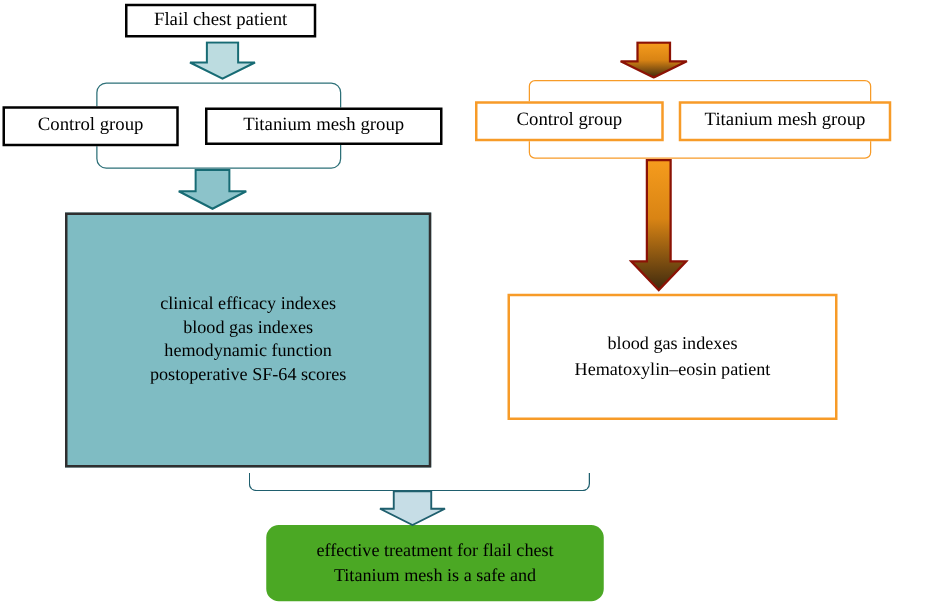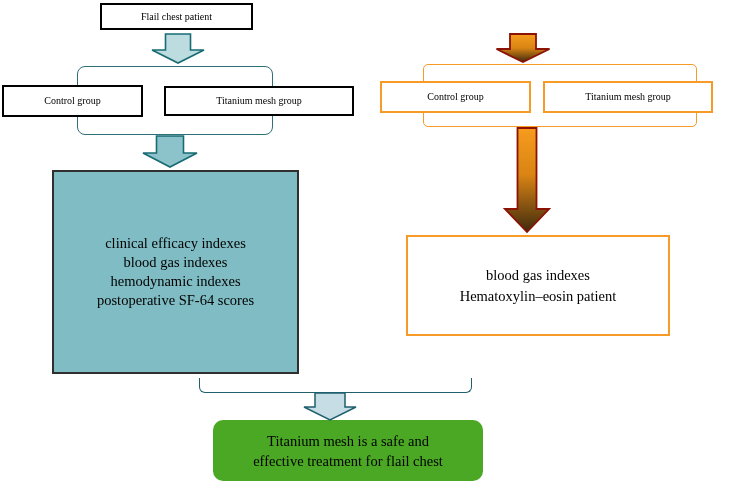--- a/index.html
+++ b/index.html
@@ -4,21 +4,21 @@
 <style>
   html,body{margin:0;padding:0;background:#ffffff;}
   #canvas{
     position:relative;width:740px;height:485px;background:#ffffff;
     font-family:"Liberation Serif","DejaVu Serif",serif;color:#000;
     overflow:hidden;
   }
   .box{
     position:absolute;box-sizing:border-box;background:#fff;
     display:flex;align-items:center;justify-content:center;
-    text-align:center;font-size:10px;line-height:1.15;
+    text-align:center;font-size:15px;line-height:1.15;
   }
   .black-border{border:2px solid #000;}
   .orange-border{border:2px solid var(--c-orange,#f79b28);}
   .bracket{position:absolute;box-sizing:border-box;background:transparent;}
   #bracket-left{
     left:77px;top:66px;width:196px;height:69px;
     border:1px solid var(--c-teal-line,#2d7078);border-radius:8px;
   }
   #bracket-right{
     left:423px;top:64px;width:274px;height:63px;
@@ -26,21 +26,21 @@
   }
   #bracket-merge{
     left:199px;top:378px;width:273px;height:15px;
     border-left:1px solid var(--c-merge-line,#1f5f6e);
     border-right:1px solid var(--c-merge-line,#1f5f6e);
     border-bottom:1px solid var(--c-merge-line,#1f5f6e);
     border-bottom-left-radius:6px;border-bottom-right-radius:6px;
   }
   .arrow{position:absolute;}
   #results-left{
-    left:52px;top:170px;width:247px;height:204px;
+    left:52px;top:170px;width:293px;height:204px;
     background:var(--c-teal-fill,#7fbcc3);
     border:2px solid var(--c-teal-box-border,#2f2f2f);
     font-size:14.5px;
   }
   #results-left .line{line-height:19px;}
   #results-right{
     left:406px;top:235px;width:264px;height:101px;font-size:14.5px;
   }
   #results-right .line{line-height:21px;}
   #conclusion{
@@ -80,35 +80,35 @@
     <span>Control group</span>
   </div>
   <div class="box orange-border z2" id="titanium-right">
     <span>Titanium mesh group</span>
   </div>
 
   <div class="box z2" id="results-left">
     <div>
       <div class="line">clinical efficacy indexes</div>
       <div class="line">blood gas indexes</div>
-      <div class="line">hemodynamic indexes</div>
+      <div class="line">hemodynamic function</div>
       <div class="line">postoperative SF-64 scores</div>
     </div>
   </div>
   <div class="box orange-border z2" id="results-right">
     <div>
       <div class="line">blood gas indexes</div>
       <div class="line">Hematoxylin–eosin patient</div>
     </div>
   </div>
 
   <div class="box z2" id="conclusion">
     <div>
+      <div class="line">effective treatment for flail chest</div>
       <div class="line">Titanium mesh is a safe and</div>
-      <div class="line">effective treatment for flail chest</div>
     </div>
   </div>
 
   <svg class="arrow z3" style="left:150px;top:33px" width="56" height="31" viewBox="0 0 56 31">
     <polygon points="15.5,1 40.5,1 40.5,17 54,17 28,30 2,17 15.5,17" fill="var(--c-teal-arrow-light,#bcdce0)" stroke="var(--c-teal-arrow-stroke,#176b74)" stroke-width="1.6"></polygon>
   </svg>
 
   <svg class="arrow z3" style="left:142px;top:135px" width="56" height="33" viewBox="0 0 56 33">
     <polygon points="14.5,1 41.5,1 41.5,18 55,18 28,32 1,18 14.5,18" fill="var(--c-teal-arrow-mid,#8cc3ca)" stroke="var(--c-teal-arrow-stroke,#176b74)" stroke-width="1.6"></polygon>
   </svg>

